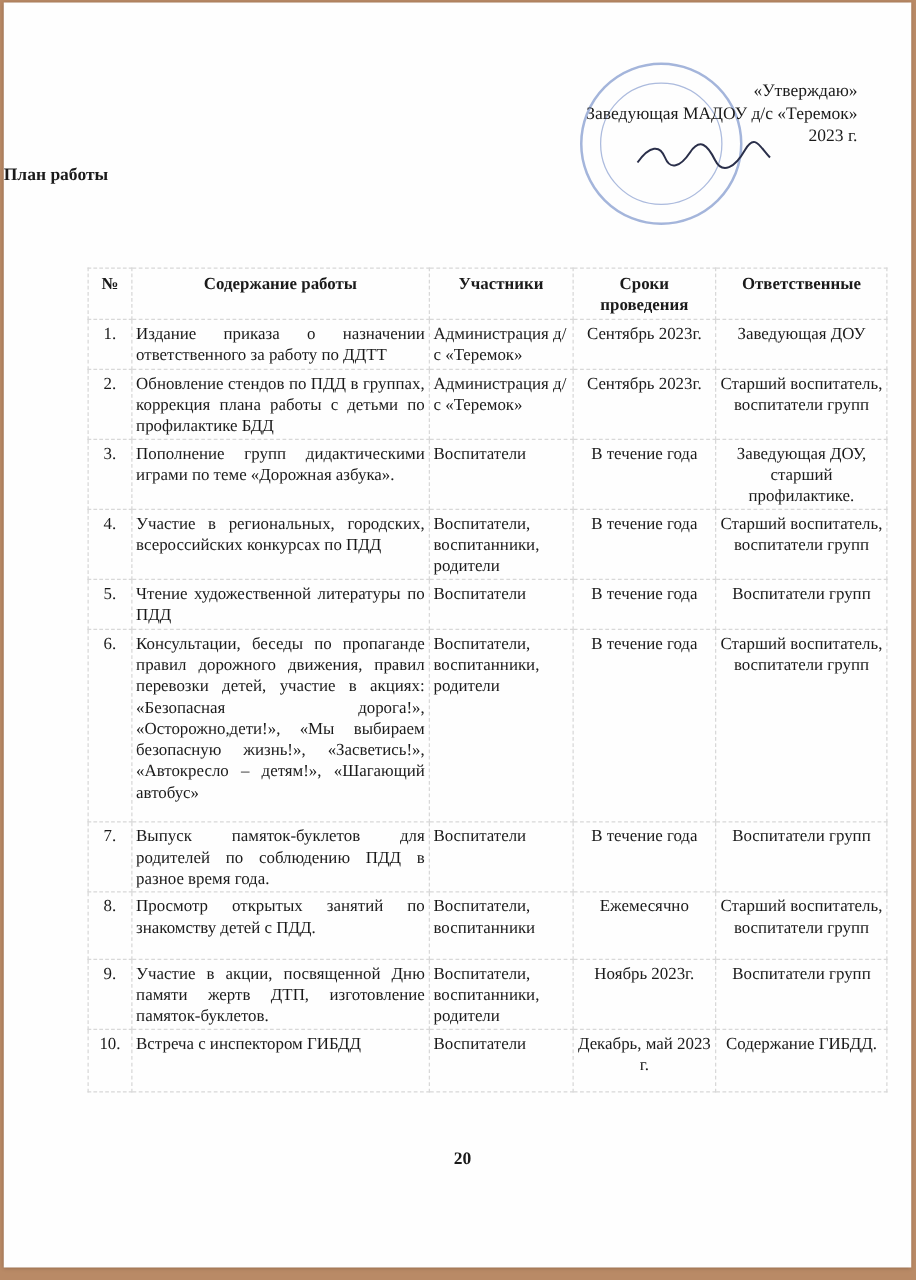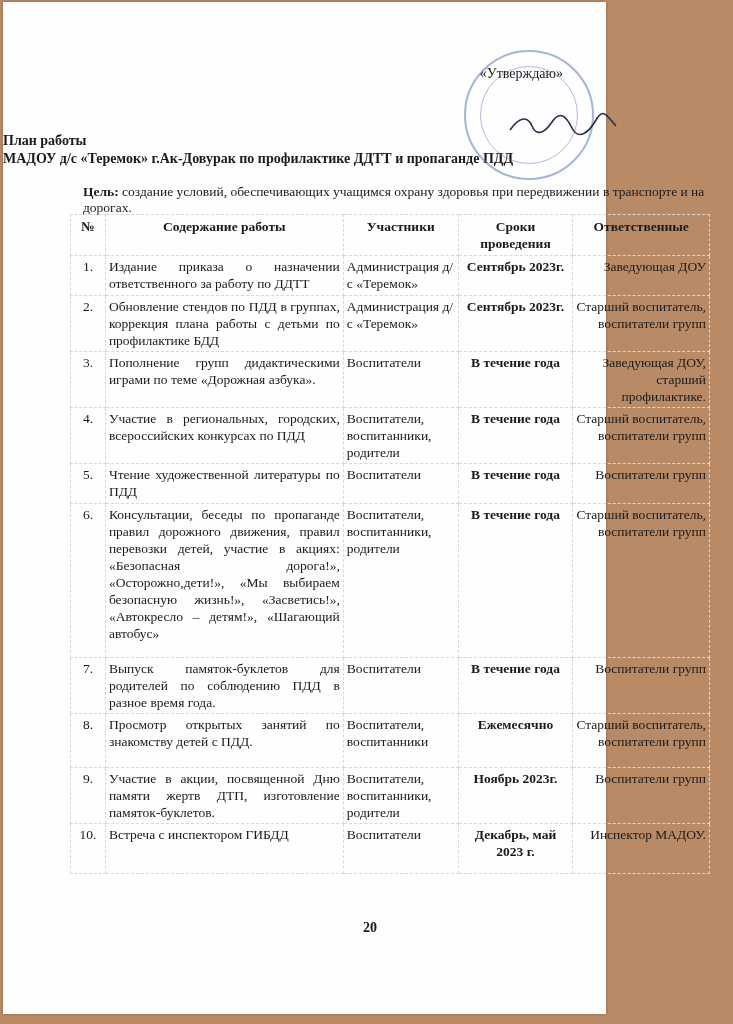--- a/index.html
+++ b/index.html
@@ -12,21 +12,21 @@
       background: #b98a66;
       position: relative;
       overflow: hidden;
       font-family: "Liberation Serif", serif;
       color: #1a1a1a;
     }
     .page {
       position: absolute;
       left: 3px;
       top: 2px;
-      width: 603px;
+      width: 726px;
       height: 1012px;
       background: #fefefe;
       box-shadow: 0 0 3px rgba(80, 50, 30, 0.4);
     }
     .approval {
       position: absolute;
       right: 43px;
       top: 63px;
       text-align: right;
       font-size: 14px;
@@ -107,24 +107,23 @@
       text-align: justify;
       width: 232px;
     }
     table.plan td.participants {
       text-align: left;
       width: 108px;
     }
     table.plan td.dates {
       text-align: center;
       width: 108px;
-      font-weight: bold;
     }
     table.plan td.responsible {
-      text-align: right;
+      text-align: center;
       width: 130px;
     }
     .page-number {
       position: absolute;
       left: 4px;
       width: 726px;
       top: 918px;
       text-align: center;
       font-weight: bold;
       font-size: 14px;
@@ -136,30 +135,28 @@
 <div class="page">
 
   <div class="stamp"></div>
 
   <svg class="signature" viewBox="0 0 110 24">
     <path d="M2 18 C 12 4, 20 4, 24 14 S 36 22, 44 10 S 58 4, 64 16 S 80 22, 88 8 S 100 6, 108 14" fill="none" stroke="#2a2f4a" stroke-width="1.6"></path>
   </svg>
 
   <div class="approval">
     <span class="line">«Утверждаю»</span>
+    <span class="line">Заведующая МАДОУ д/с «Теремок»</span>
+    <span class="line">2023 г.</span>
   </div>
 
   <div class="title-block">
     <div>План работы</div>
-    <div>МАДОУ д/с «Теремок» г.Ак-Довурак по профилактике ДДТТ и пропаганде ПДД</div>
   </div>
 
-  <div class="goal">
-    <b>Цель:</b><span> создание условий, обеспечивающих учащимся охрану здоровья при передвижении в транспорте и на дорогах.</span>
-  </div>
 
   <table class="plan">
     <thead>
       <tr>
         <th>№</th>
         <th>Содержание работы</th>
         <th>Участники</th>
         <th>Сроки проведения</th>
         <th>Ответственные</th>
       </tr>
@@ -226,20 +223,20 @@
         <td class="content">Участие в акции, посвященной Дню памяти жертв ДТП, изготовление памяток-буклетов.</td>
         <td class="participants">Воспитатели, воспитанники, родители</td>
         <td class="dates">Ноябрь 2023г.</td>
         <td class="responsible">Воспитатели групп</td>
       </tr>
       <tr style="height:50px">
         <td class="num">10.</td>
         <td class="content">Встреча с инспектором ГИБДД</td>
         <td class="participants">Воспитатели</td>
         <td class="dates">Декабрь, май 2023 г.</td>
-        <td class="responsible">Инспектор МАДОУ.</td>
+        <td class="responsible">Содержание ГИБДД.</td>
       </tr>
     </tbody>
   </table>
 
   <div class="page-number">20</div>
 
 </div>
 
 </body></html>

